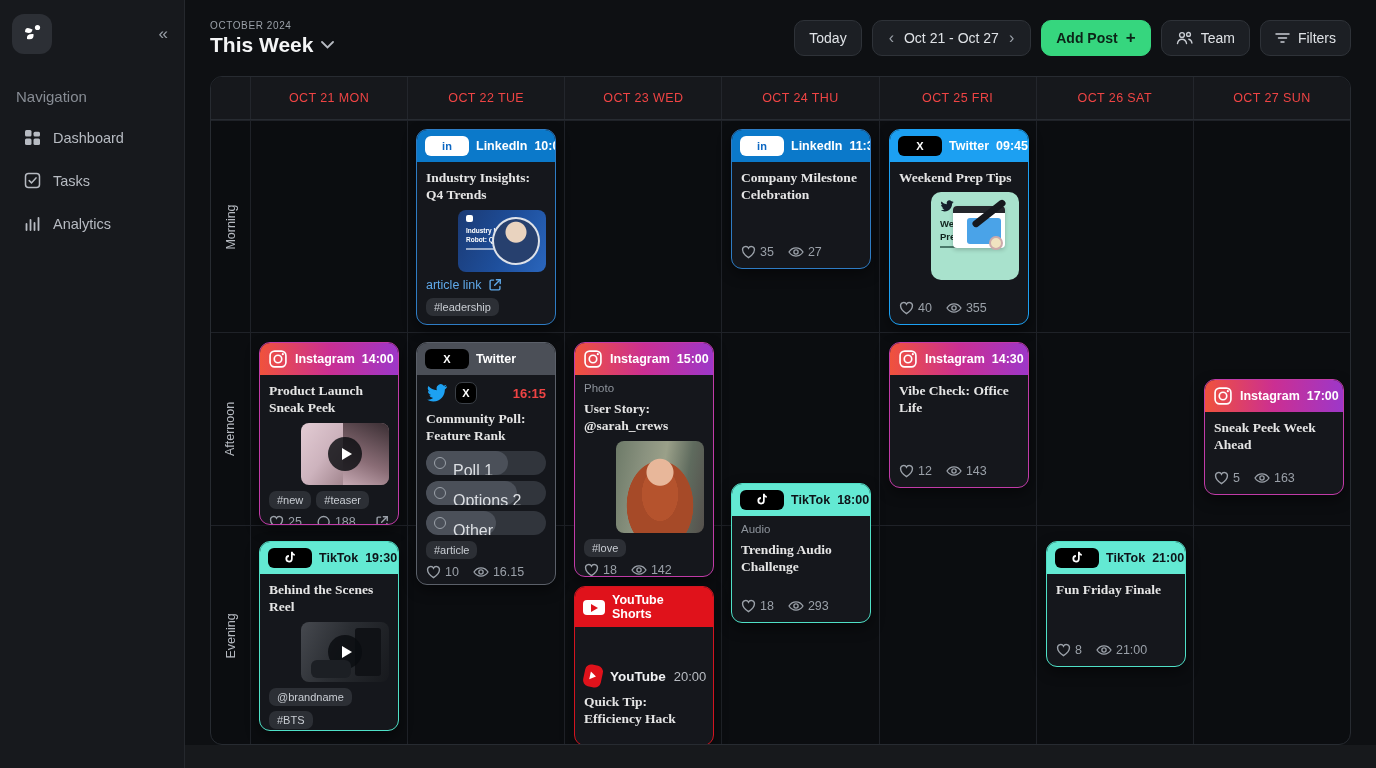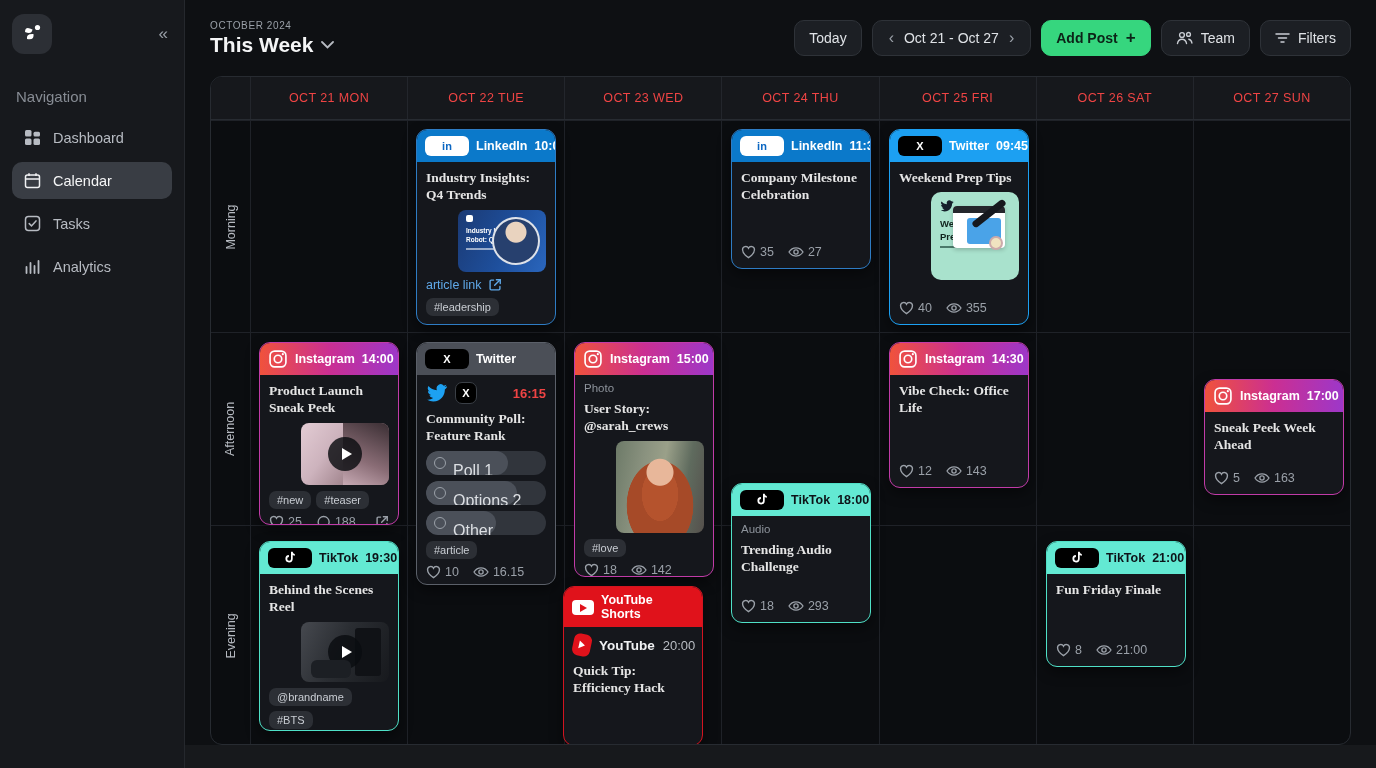--- a/index.html
+++ b/index.html
@@ -166,31 +166,20 @@
         <div class="nav-item">
           <span>
             <svg width="17" height="17" viewBox="0 0 17 17" fill="#b7bbc2">
               <rect x="1" y="1" width="6.5" height="6.5" rx="1.5"></rect>
               <rect x="9.5" y="2.8" width="6.5" height="4.7" rx="1.5"></rect>
               <rect x="1" y="9.5" width="6.5" height="6.5" rx="1.5"></rect>
               <rect x="9.5" y="9.5" width="6.5" height="6.5" rx="1.5"></rect>
             </svg>
           </span>
     <span>Dashboard</span>
-        </div>
-        <div class="nav-item active">
-          <span>
-            <svg width="17" height="17" viewBox="0 0 17 17" fill="none" stroke="#f0f1f3" stroke-width="1.5">
-              <rect x="1.5" y="3" width="14" height="12.5" rx="2"></rect>
-              <line x1="1.5" y1="7" x2="15.5" y2="7"></line>
-              <line x1="5" y1="1.2" x2="5" y2="4"></line>
-              <line x1="12" y1="1.2" x2="12" y2="4"></line>
-            </svg>
-          </span>
-    <span>Calendar</span>
         </div>
         <div class="nav-item">
           <span>
             <svg width="17" height="17" viewBox="0 0 17 17" fill="none" stroke="#b7bbc2" stroke-width="1.5" stroke-linecap="round">
               <rect x="1.5" y="1.5" width="14" height="14" rx="3"></rect>
               <path d="M5.2 8.6l2.3 2.3 4.5-5"></path>
             </svg>
           </span>
     <span>Tasks</span>
         </div>
@@ -669,21 +658,21 @@
               <div class="ctitle">Behind the Scenes Reel</div>
               <div class="thumb th-dark">
                 <span class="playbtn"></span>
               </div>
               <div class="tags">
                 <span class="tag">@brandname</span>
                 <span class="tag">#BTS</span>
               </div>
             </div>
           </div>
-          <div class="card" style="left: 352px; top: 509px; height: 160px; border-color: rgb(210, 20, 32);">
+          <div class="card" style="left: 363px; top: 509px; height: 160px; border-color: rgb(210, 20, 32); gap: 31px;">
             <div class="chead" style="background:#e0121b;color:#fff">
       <span class="badge ytp"></span>
       <span>YouTube Shorts</span>
 
     </div>
             <div class="cbody">
               <div class="yt-row">
         <span class="shorts"></span>
         <span class="yname">YouTube</span>
         <span class="itime">20:00</span>

